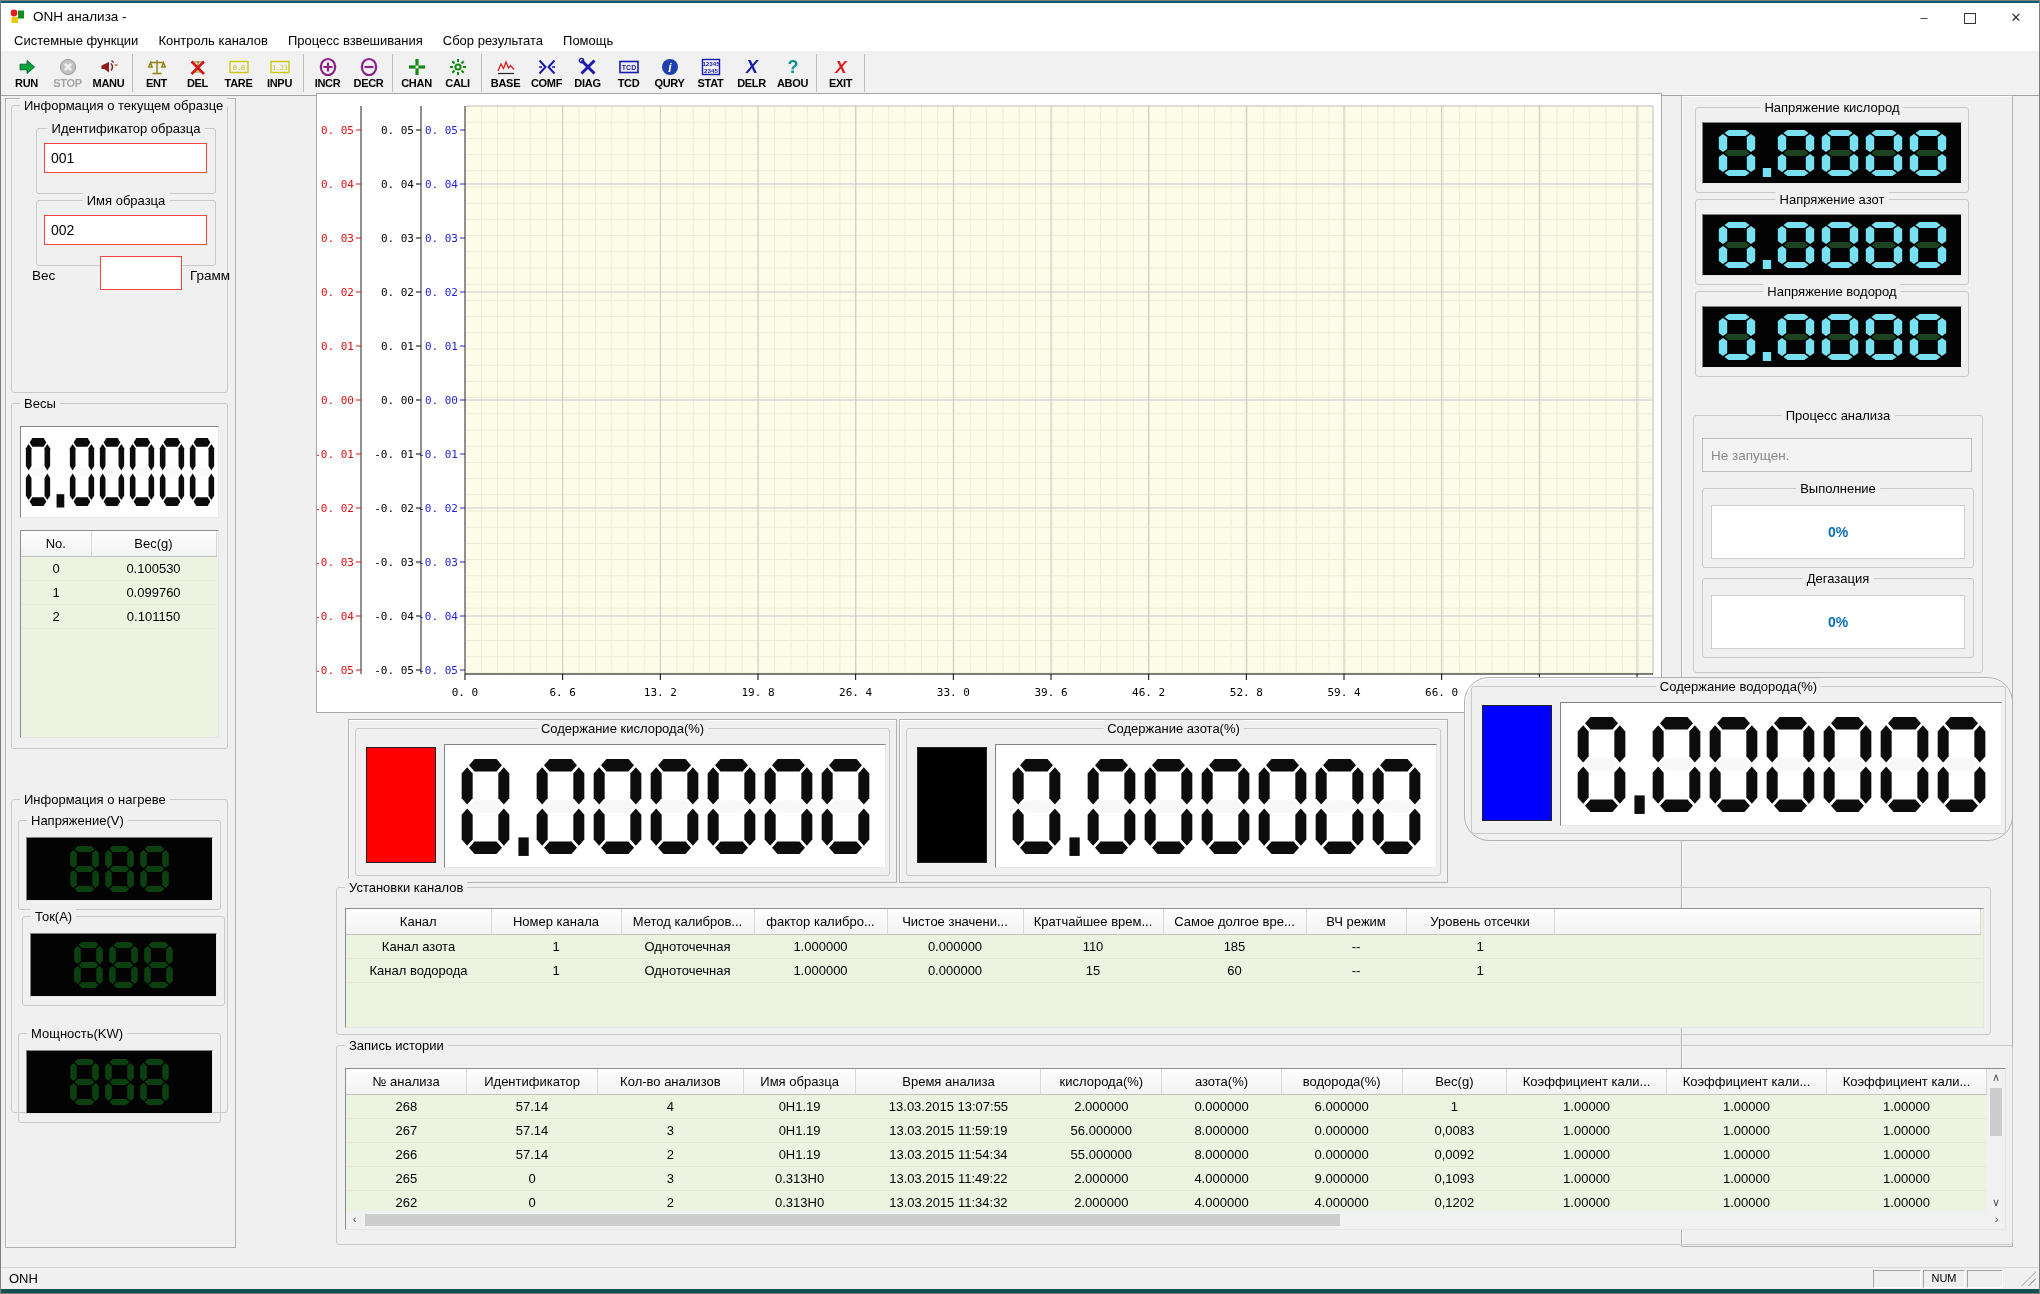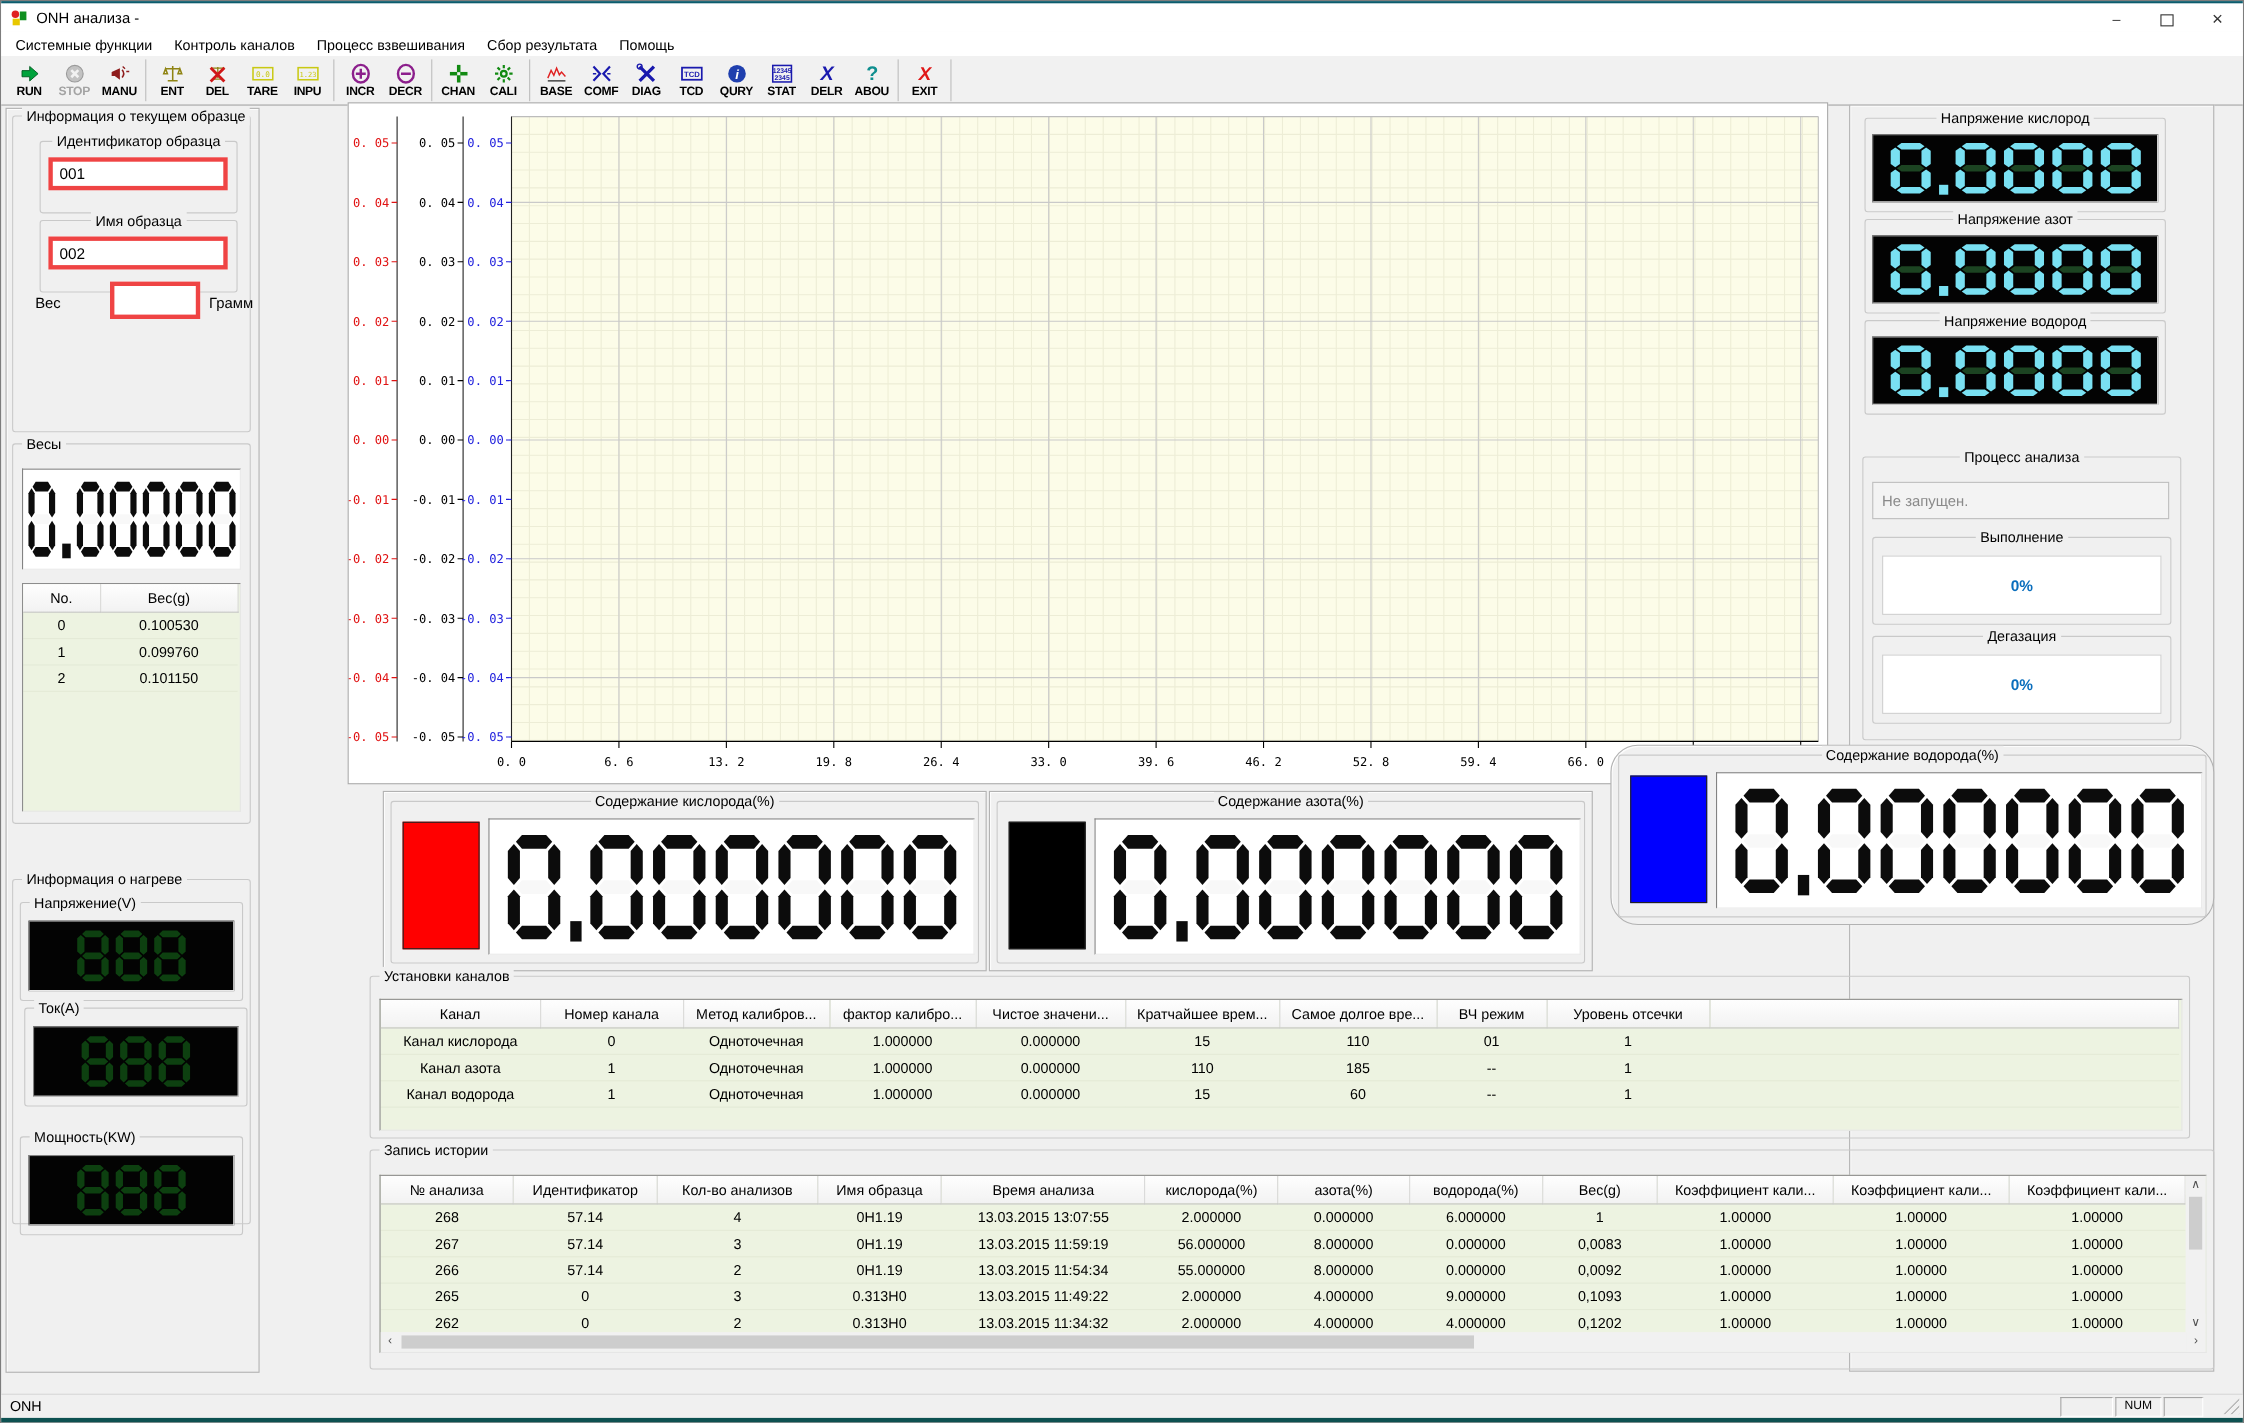--- a/index.html
+++ b/index.html
@@ -27,21 +27,21 @@
   .tsep{width:1px;height:38px;background:#bdbdbd;margin:0 3px;}
   
   .p3d{position:absolute;border:1px solid #b2b2b2;box-shadow:inset 1px 1px 0 #fcfcfc;background:#f0f0f0;}
   .gb{position:absolute;border:1px solid #c9c9c9;border-radius:3px;}
   .gb>.legend{position:absolute;top:-9px;left:8px;background:#f0f0f0;padding:0 4px;
               font-size:13px;line-height:17px;white-space:nowrap;}
   .gb.c>.legend{left:50%;transform:translateX(-50%);}
   .lcd{position:absolute;background:#fff;border:1px solid;border-color:#838383 #e9e9e9 #e9e9e9 #838383;
        display:flex;align-items:center;justify-content:center;}
   .lcd.dark{background:#030303;}
-  .tin{position:absolute;background:#fff;border:4px solid #ef4444;font:14px "Liberation Sans",sans-serif;
+  .tin{position:absolute;background:#fff;border:1px solid #ef4444;font:14px "Liberation Sans",sans-serif;
        padding:0 6px;box-sizing:border-box;}
   .statusfield{position:absolute;background:#f3f3f3;border:1px solid #bdbdbd;color:#8a8a8a;
        font-size:13.5px;display:flex;align-items:center;padding-left:8px;box-sizing:border-box;}
   .pctbox{position:absolute;background:#fff;border:1px solid #cfcfcf;display:flex;align-items:center;justify-content:center;}
   .pct{color:#0a6ebd;font-weight:bold;font-size:14px;}
   .sevenseg{display:flex;align-items:center;justify-content:center;gap:2px;}
   .dsp-scales .sd{width:28px;height:74px;} .dsp-scales .sp{width:12px;height:74px;}
   .dsp-volt .sd{width:42px;height:50px;}  .dsp-volt .sp{width:13px;height:50px;}
   .dsp-heat .sd{width:33px;height:50px;}
   .dsp-content .sd{width:55px;height:103px;} .dsp-content .sp{width:16px;height:103px;}
@@ -1177,32 +1177,20 @@
               <th>Чистое значени...</th>
               <th>Кратчайшее врем...</th>
               <th>Самое долгое вре...</th>
               <th>ВЧ режим</th>
               <th>Уровень отсечки</th>
               <th></th>
             </tr>
           </thead>
           <tbody>
             <tr>
-              <td>Канал кислорода</td>
-              <td>0</td>
-              <td>Одноточечная</td>
-              <td>1.000000</td>
-              <td>0.000000</td>
-              <td>15</td>
-              <td>110</td>
-              <td>01</td>
-              <td>1</td>
-              <td></td>
-            </tr>
-            <tr>
               <td>Канал азота</td>
               <td>1</td>
               <td>Одноточечная</td>
               <td>1.000000</td>
               <td>0.000000</td>
               <td>110</td>
               <td>185</td>
               <td>--</td>
               <td>1</td>
               <td></td>

